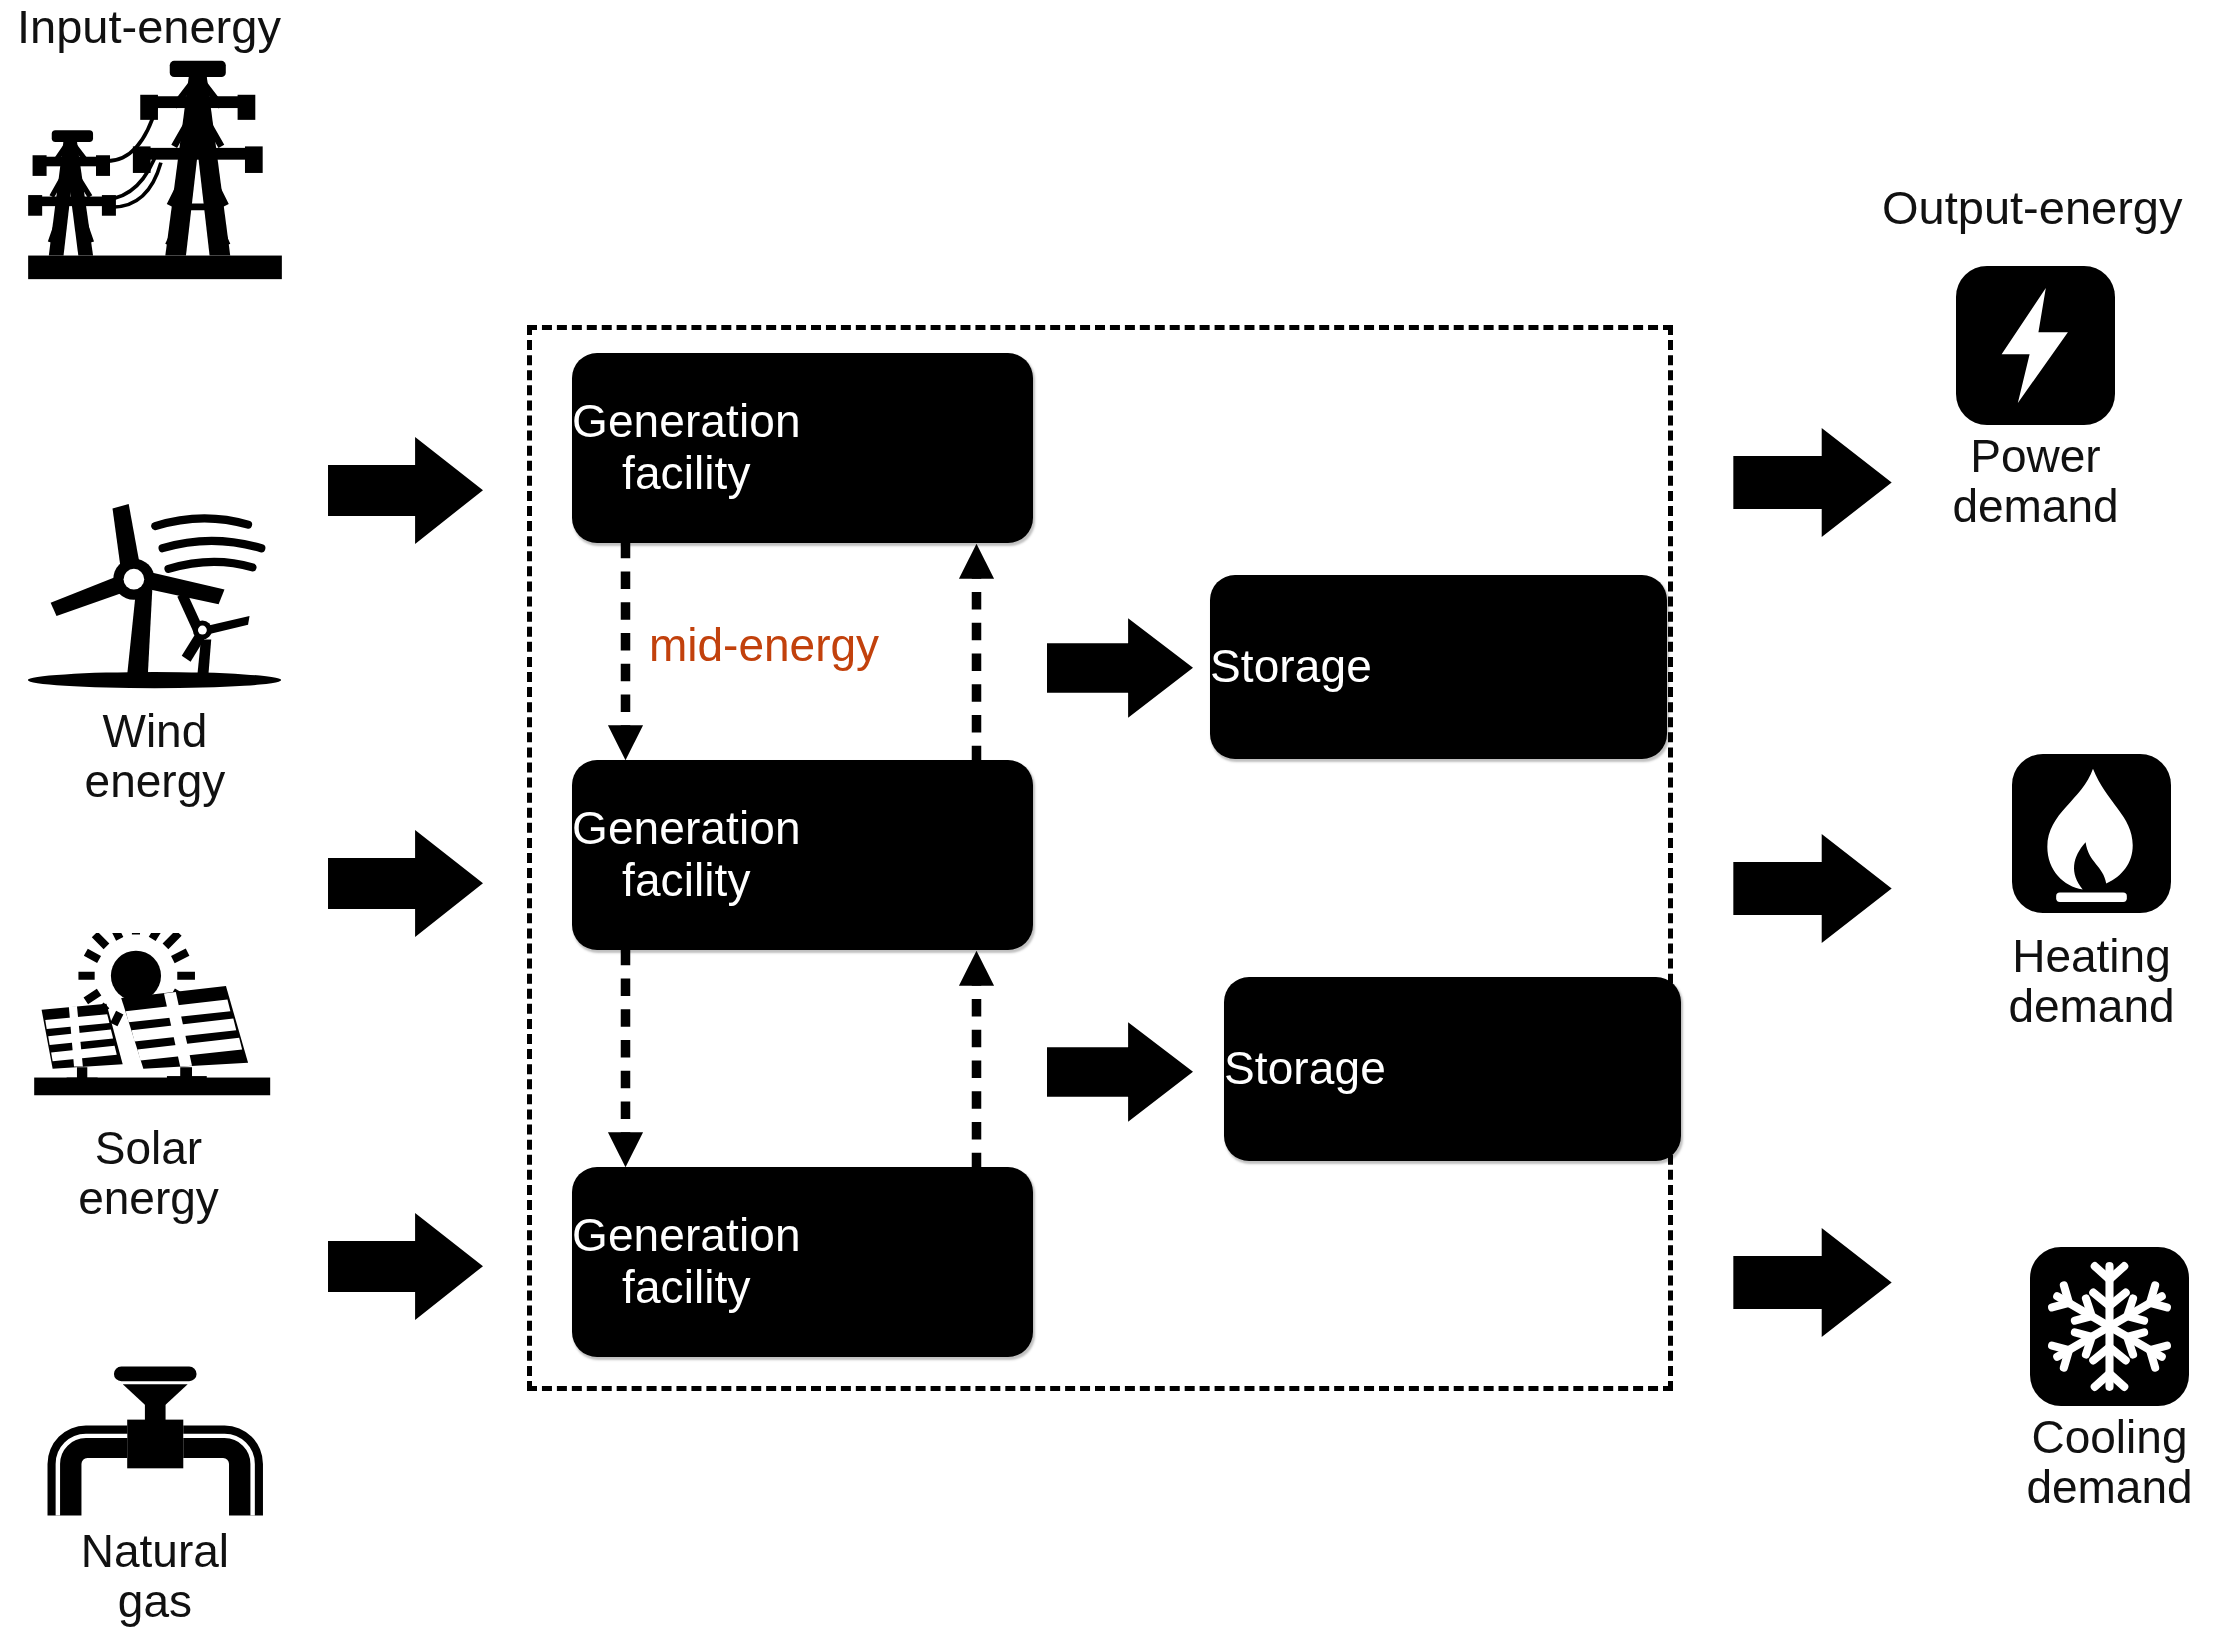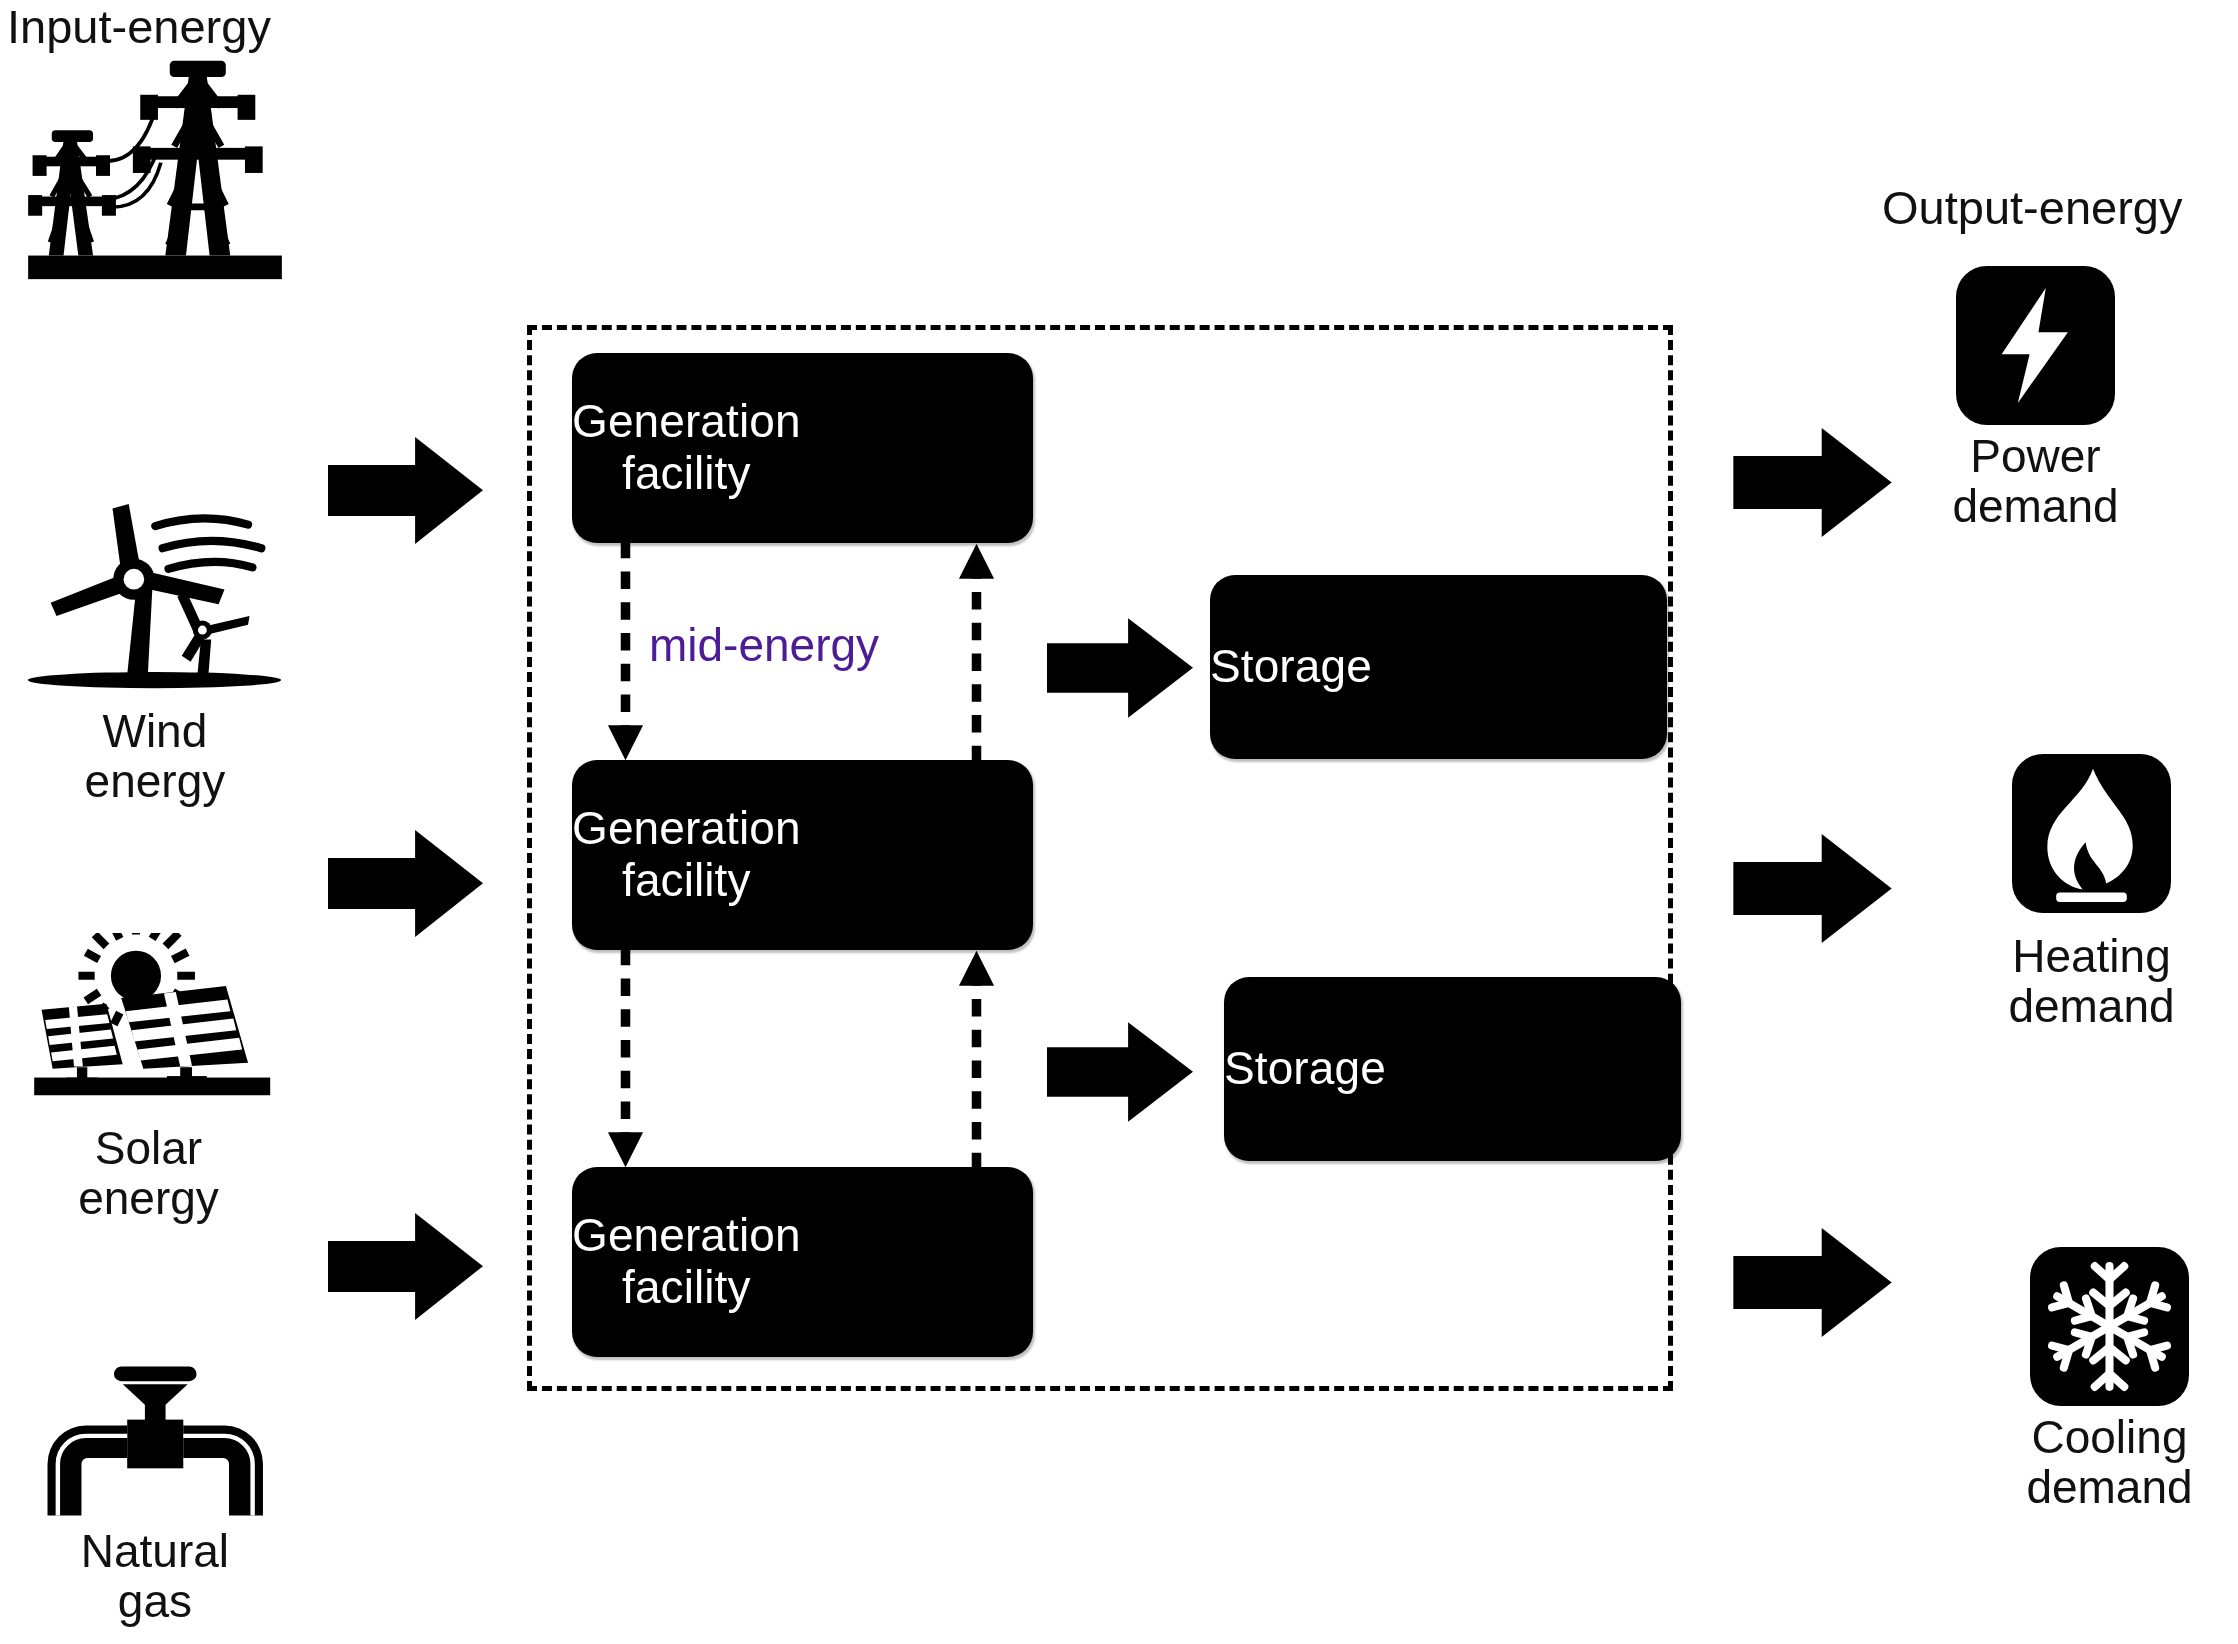--- a/index.html
+++ b/index.html
@@ -74,35 +74,35 @@
     position:absolute;
     left:921px;top:243px;
     font-size:49px;
     color:#3a4055;
     white-space:nowrap;
   }
   #mid-energy-label{
     position:absolute;
     left:649px;top:618px;
     font-size:46px;
-    color:#4c1d95;
+    color:#c2410c;
     white-space:nowrap;
   }
 
   
   .fat-arrow{position:absolute;}
   
   .dash-arrow{position:absolute;}
 </style>
 </head>
 <body>
 
 <div id="canvas">
 
-  <div class="col-heading abs" style="left:7px;top:1.5px;">Input-energy</div>
+  <div class="col-heading abs" style="left:17px;top:1.5px;">Input-energy</div>
 
   <div class="io-item" style="left:7.4px;top:52px;width:295px;">
     <span class="io-glyph">
       <svg width="266" height="236" viewBox="0 0 360 320" xmlns="http://www.w3.org/2000/svg">
         <g fill="#000">
 
           <rect x="8" y="276" width="344" height="32"></rect>
 
           <rect x="200" y="12" width="76" height="22" rx="6"></rect>
           <polygon points="226,32 250,32 282,276 254,276"></polygon>

